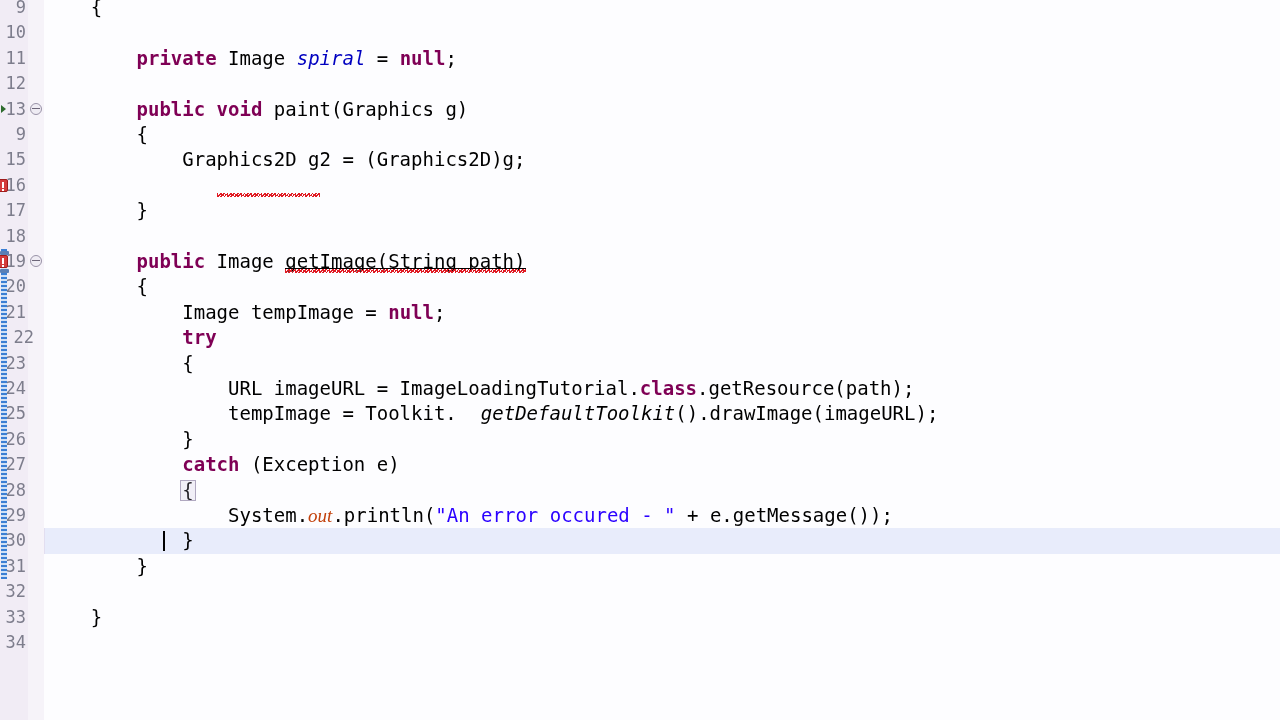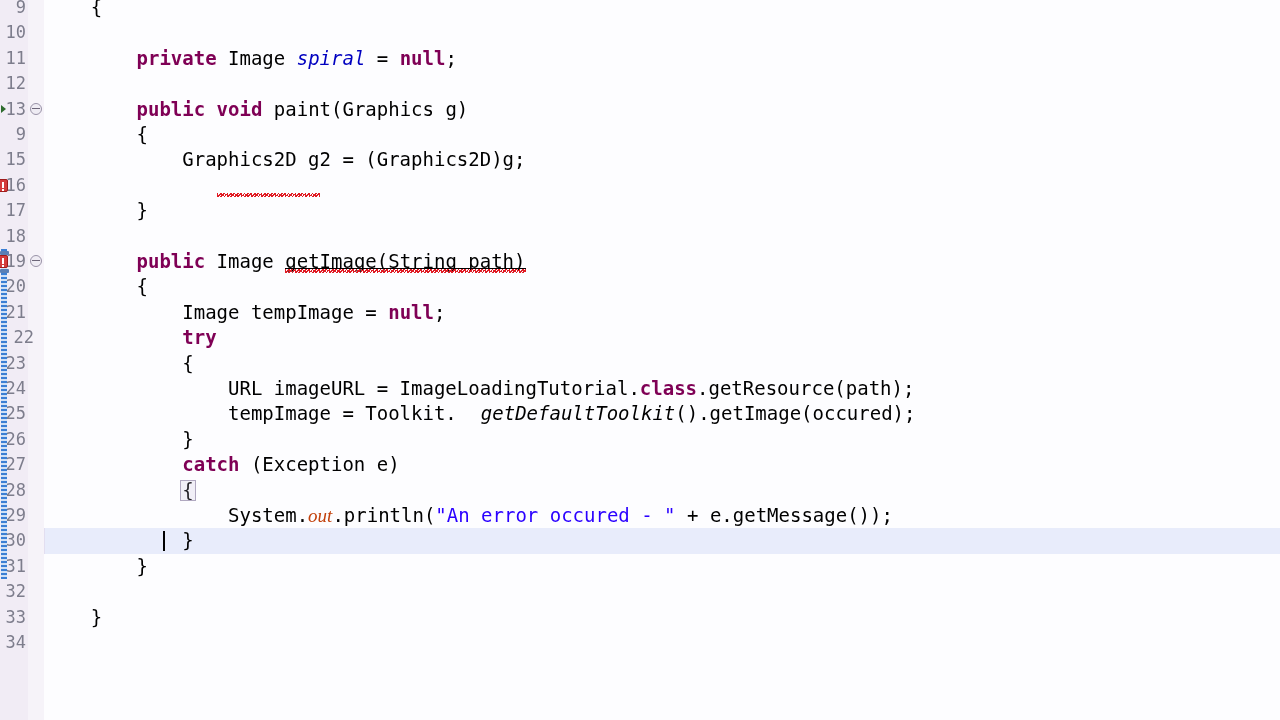--- a/index.html
+++ b/index.html
@@ -267,21 +267,21 @@
       <div class="line" style="top: 122px;">        <span class="plain">{</span></div>
       <div class="line" style="top: 147.4px;">            <span class="plain">Graphics2D g2 = (Graphics2D)g;</span></div>
       <div class="line" style="top: 198.2px;">        <span class="plain">}</span></div>
       <div class="line" style="top: 223.6px;"></div>
       <div class="line" style="top: 249px;">        <span class="kw">public</span><span class="plain"> </span><span class="plain">Image</span><span class="plain"> </span><span class="plain">getImage(String path)</span></div>
       <div class="line" style="top: 274.4px;">        <span class="plain">{</span></div>
       <div class="line" style="top: 299.8px;">            <span class="plain">Image tempImage = </span><span class="kw">null</span><span class="plain">;</span></div>
       <div class="line" style="top: 325.2px;">            <span class="kw">try</span></div>
       <div class="line" style="top: 350.6px;">            <span class="plain">{</span></div>
       <div class="line" style="top: 376px;">                <span class="plain">URL imageURL = ImageLoadingTutorial.</span><span class="kw">class</span><span class="plain">.getResource(path);</span></div>
-      <div class="line" style="top: 401.4px;">                <span class="plain">tempImage = Toolkit.</span><span class="smethod">getDefaultToolkit</span><span class="plain">().getImage(occured);</span></div>
+      <div class="line" style="top: 401.4px;">                <span class="plain">tempImage = Toolkit.</span><span class="smethod">getDefaultToolkit</span><span class="plain">().drawImage(imageURL);</span></div>
       <div class="line" style="top: 426.8px;">            <span class="plain">}</span></div>
       <div class="line" style="top: 452.2px;">            <span class="kw">catch</span><span class="plain"> (Exception e)</span></div>
       <div class="line" style="top: 477.6px;">            <span class="plain">{</span></div>
       <div class="line" style="top: 503px;">                <span class="plain">System.</span><span class="sfield">out</span><span class="plain">.println(</span><span class="str">"An error occured - "</span><span class="plain"> + e.getMessage());</span></div>
       <div class="line" style="top: 528.4px;">            <span class="plain">}</span></div>
       <div class="line" style="top: 553.8px;">        <span class="plain">}</span></div>
       <div class="line" style="top: 579.2px;"></div>
       <div class="line" style="top: 604.6px;">    <span class="plain">}</span></div>
       <div class="line" style="top: 630px;"></div>
     </div>

